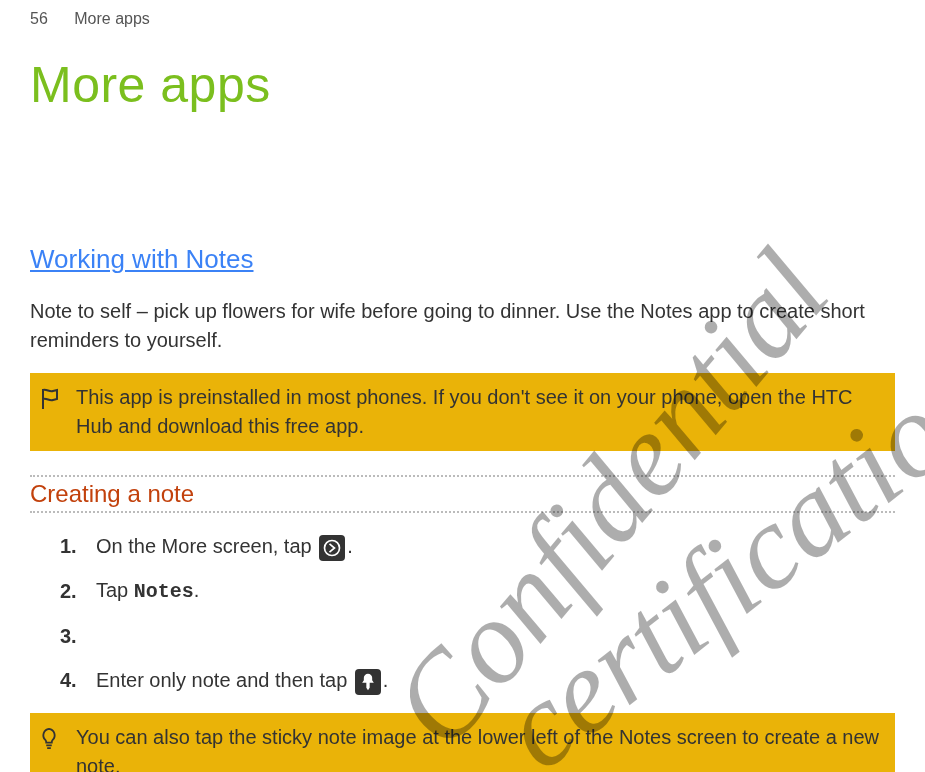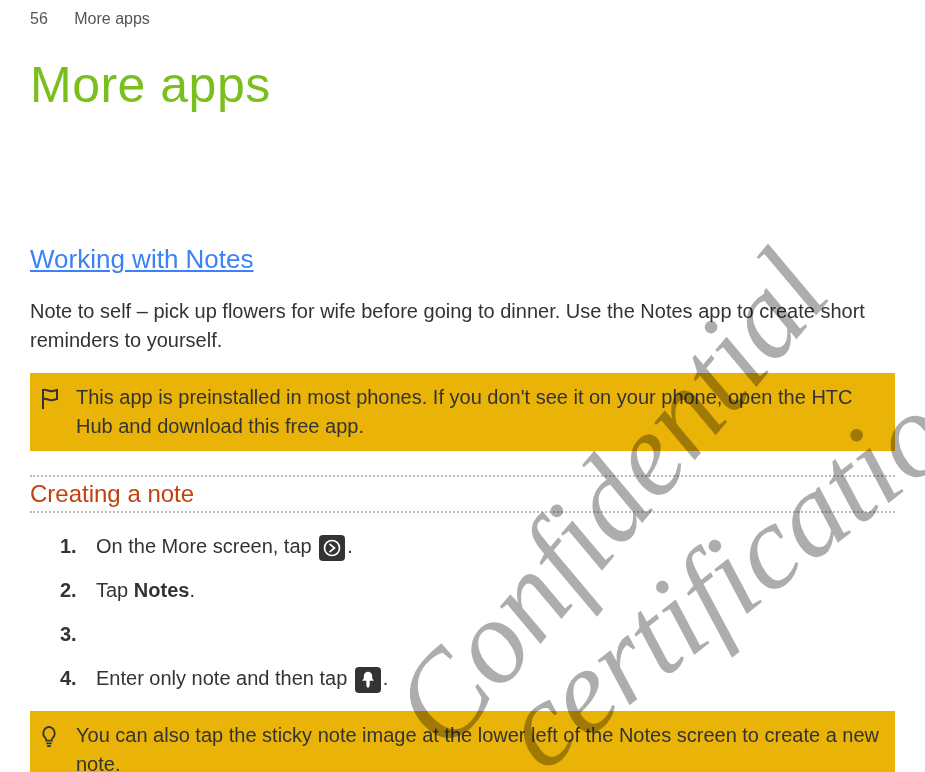--- a/index.html
+++ b/index.html
@@ -15,21 +15,21 @@
   .callout .co-text { font-size:20px; line-height:1.45; color:#333; }
   .sub-wrap { margin-top:24px; }
   .dotted { border:none; border-top:2px dotted #bbb; height:0; display:block; }
   h3.sub { font-size:24px; font-weight:400; color:#c2410c; padding:3px 0 3px 0; }
   ol.steps { list-style:none; margin-top:18px; padding-left:30px; }
   ol.steps li { font-size:20px; color:#333; line-height:1.5; margin-bottom:14px; display:flex; align-items:center; gap:14px; flex-wrap:wrap; }
   ol.steps li .num { font-weight:700; display:inline-block; min-width:22px; }
   .inline-icon { display:inline-flex; align-items:center; justify-content:center; width:26px; height:26px; background:#333; border-radius:4px; vertical-align:middle; margin:0 2px; }
   .inline-icon svg { width:20px; height:20px; }
   .bulb-icon svg { width:22px; height:22px; }
-  .bold { font-weight:700; }
+  .bold { font-weight:700;font-family:Liberation Mono, monospace; }
 
   .watermark { position:absolute; font-size:120px; font-style:italic; font-weight:400; color:rgba(0,0,0,0.32); transform-origin:center; pointer-events:none; white-space:nowrap; font-family: Georgia, 'Times New Roman', serif; }
   .wm1 { left:310px; top:430px; transform:rotate(-50deg); }
   .wm2 { left:430px; top:420px; transform:rotate(-38deg); }
 </style>
 </head>
 <body>
 
 <div class="page">
 

